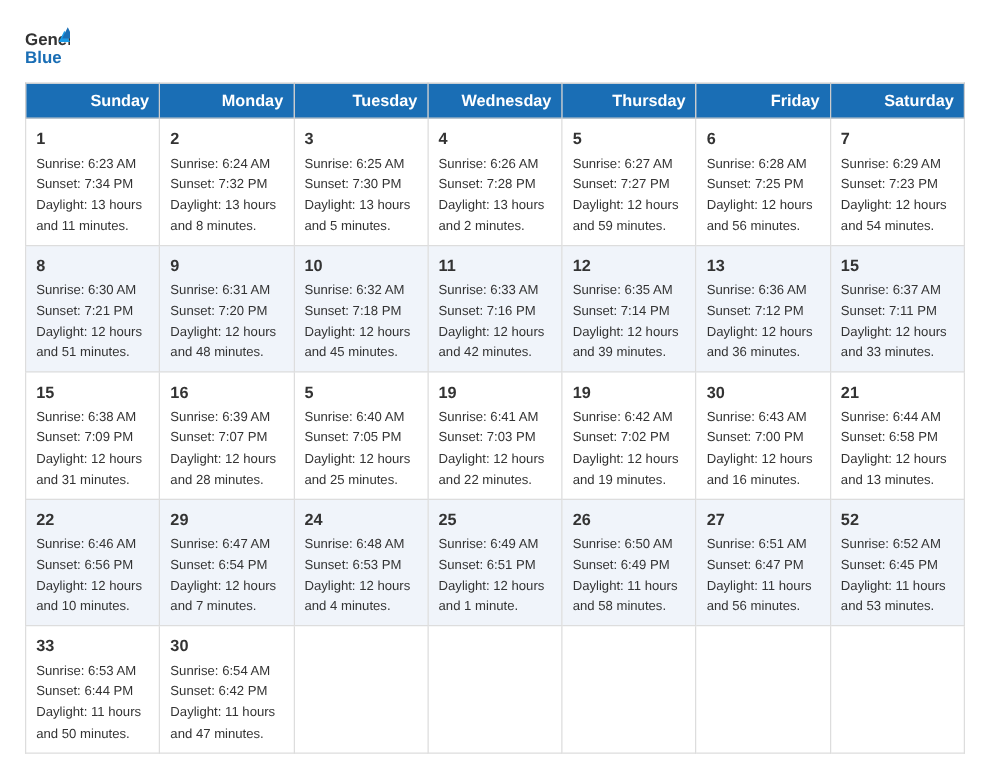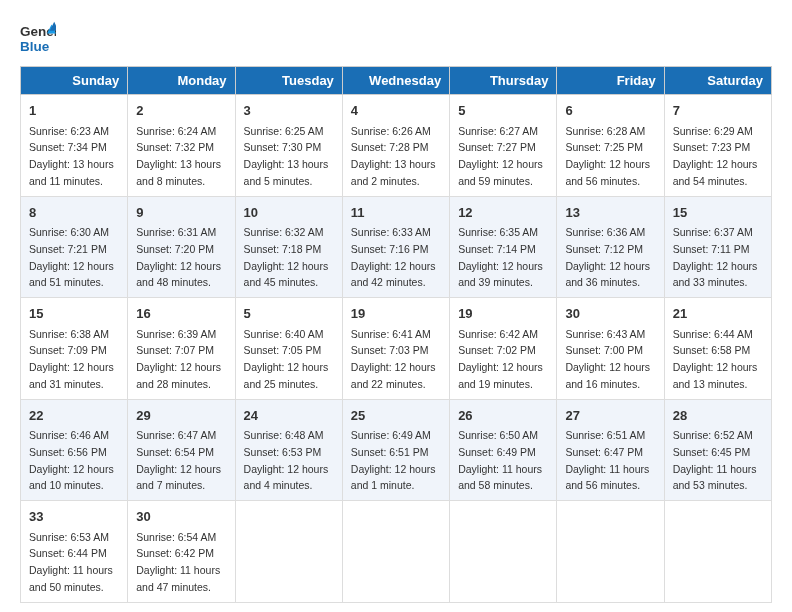--- a/index.html
+++ b/index.html
@@ -139,21 +139,21 @@
         <td><span class="day-num">30</span><span class="cell-text">Sunrise: 6:43 AM<br>Sunset: 7:00 PM<br>Daylight: 12 hours and 16 minutes.</span></td>
         <td><span class="day-num">21</span><span class="cell-text">Sunrise: 6:44 AM<br>Sunset: 6:58 PM<br>Daylight: 12 hours and 13 minutes.</span></td>
       </tr>
       <tr>
         <td><span class="day-num">22</span><span class="cell-text">Sunrise: 6:46 AM<br>Sunset: 6:56 PM<br>Daylight: 12 hours and 10 minutes.</span></td>
         <td><span class="day-num">29</span><span class="cell-text">Sunrise: 6:47 AM<br>Sunset: 6:54 PM<br>Daylight: 12 hours and 7 minutes.</span></td>
         <td><span class="day-num">24</span><span class="cell-text">Sunrise: 6:48 AM<br>Sunset: 6:53 PM<br>Daylight: 12 hours and 4 minutes.</span></td>
         <td><span class="day-num">25</span><span class="cell-text">Sunrise: 6:49 AM<br>Sunset: 6:51 PM<br>Daylight: 12 hours and 1 minute.</span></td>
         <td><span class="day-num">26</span><span class="cell-text">Sunrise: 6:50 AM<br>Sunset: 6:49 PM<br>Daylight: 11 hours and 58 minutes.</span></td>
         <td><span class="day-num">27</span><span class="cell-text">Sunrise: 6:51 AM<br>Sunset: 6:47 PM<br>Daylight: 11 hours and 56 minutes.</span></td>
-        <td><span class="day-num">28</span><span class="cell-text">Sunrise: 6:52 AM<br>Sunset: 6:45 PM<br>Daylight: 11 hours and 53 minutes.</span></td>
+        <td><span class="day-num">52</span><span class="cell-text">Sunrise: 6:52 AM<br>Sunset: 6:45 PM<br>Daylight: 11 hours and 53 minutes.</span></td>
       </tr>
       <tr>
         <td><span class="day-num">33</span><span class="cell-text">Sunrise: 6:53 AM<br>Sunset: 6:44 PM<br>Daylight: 11 hours and 50 minutes.</span></td>
         <td><span class="day-num">30</span><span class="cell-text">Sunrise: 6:54 AM<br>Sunset: 6:42 PM<br>Daylight: 11 hours and 47 minutes.</span></td>
         <td class="empty"></td>
         <td class="empty"></td>
         <td class="empty"></td>
         <td class="empty"></td>
         <td class="empty"></td>
       </tr>

